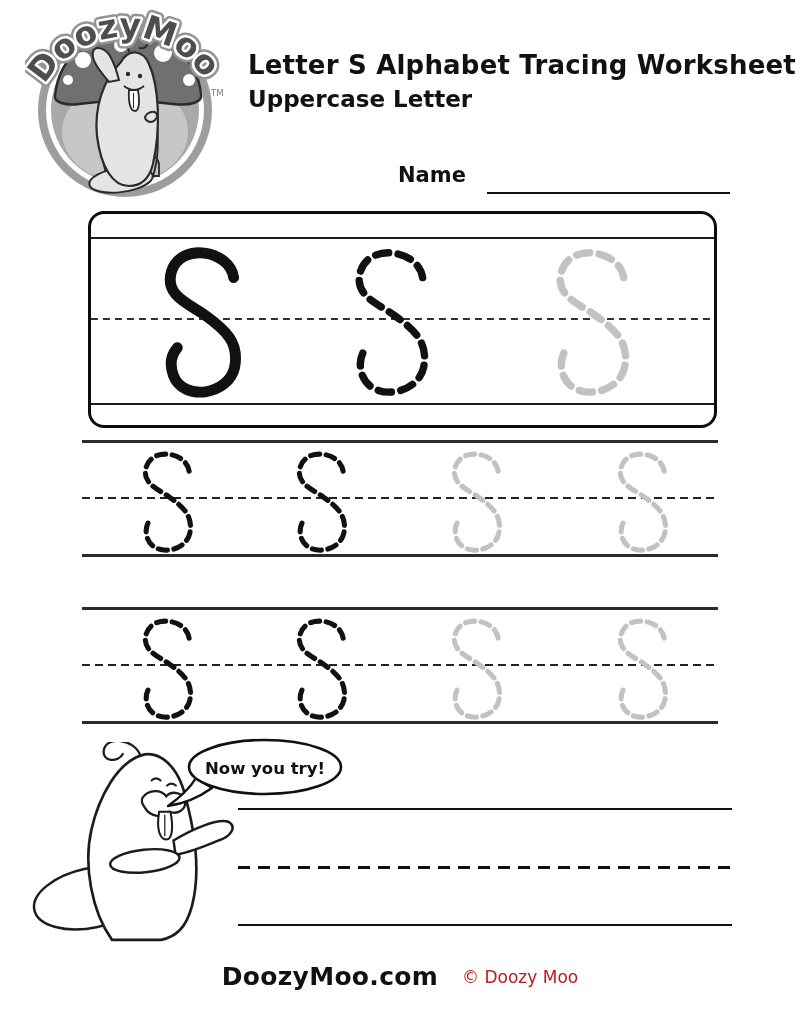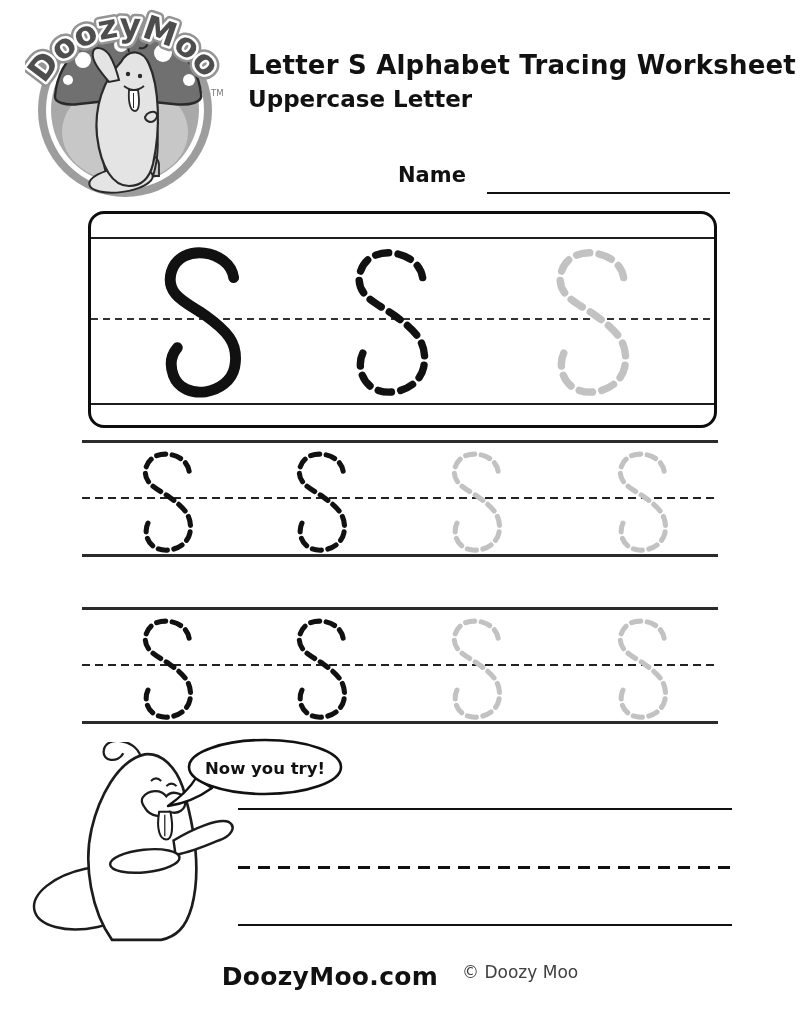--- a/index.html
+++ b/index.html
@@ -38,23 +38,23 @@
   .gs0{left:67px;} .gs1{left:256px;} .gs2{left:457px;}
   .rs0{left:55px;} .rs1{left:209px;} .rs2{left:364px;} .rs3{left:530px;}
 
   
   .w-line{left:238px;width:494px;}
   .w1{top:808px;border-top:2.6px solid #111;}
   .w2{top:866px;height:2.6px;background:repeating-linear-gradient(90deg,#111 0 12px,transparent 12px 20px);}
   .w3{top:924px;border-top:2.6px solid #111;}
 
   
-  .footer{left:0;top:962px;width:800px;display:flex;justify-content:center;align-items:flex-start;gap:24px;}
+  .footer{left:0;top:962px;width:800px;display:flex;justify-content:center;align-items:center;gap:24px;}
   .site{font-size:25px;font-weight:700;letter-spacing:.3px;}
-  .copyright{font-size:17px;color:#404040;}
+  .copyright{font-size:17px;color:#b91c1c;}
 
   
   .bubble-text{font-size:16.5px;font-weight:700;}
 </style>
 </head>
 <body>
 
 <div id="canvas">
 
   <svg class="abs" style="left:25px;top:8px" width="200" height="192" viewBox="0 0 200 192">

